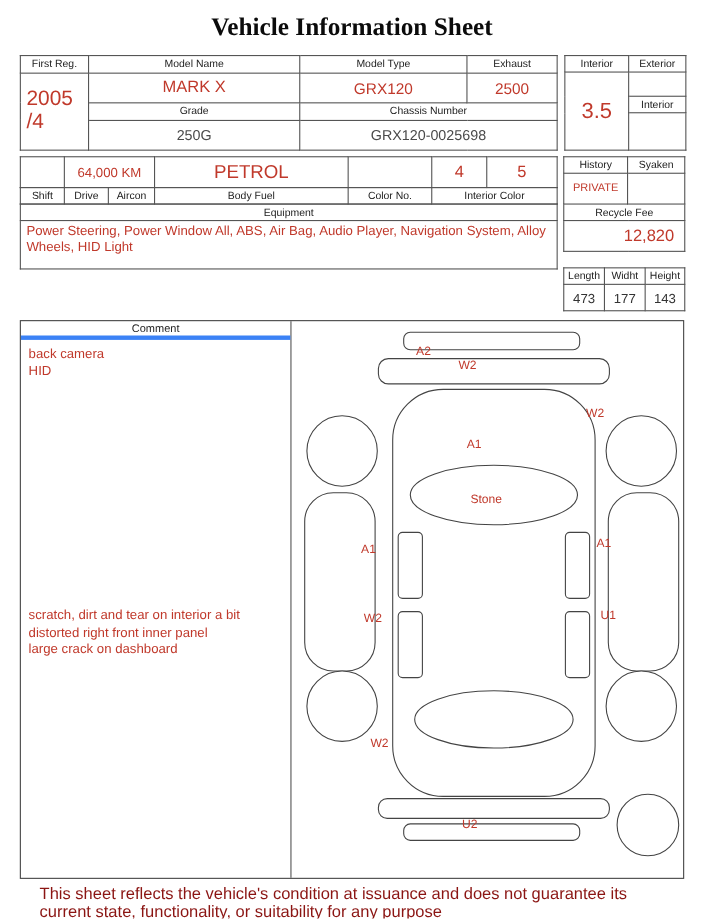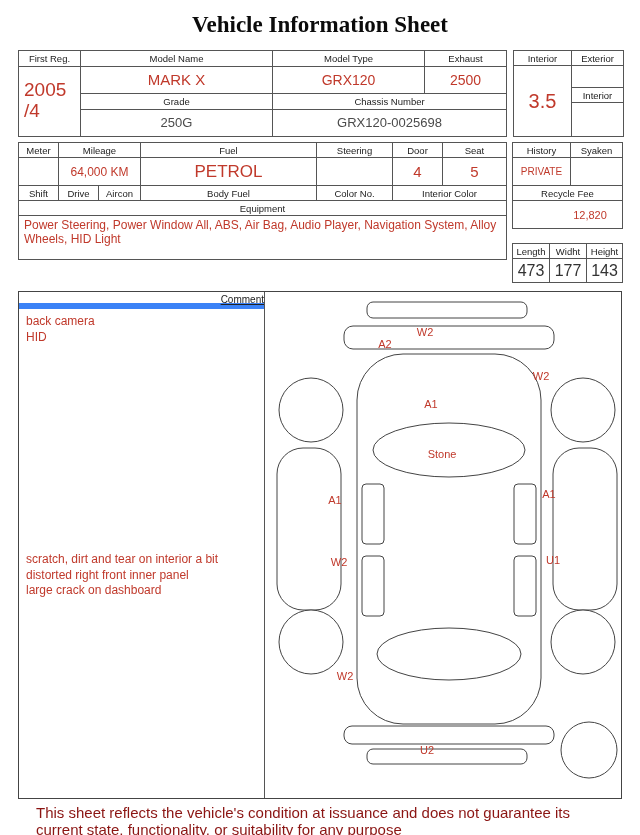--- a/index.html
+++ b/index.html
@@ -29,37 +29,37 @@
   .v-type { font-size:14px; }
   .v-exhaust { font-size:14px; }
   .v-muted { color:#4a4a4a !important; font-size:13px; }
   .v-cond { font-size:20px; }
   .v-mileage { font-size:12px; }
   .v-fuel { font-size:17px; }
   .v-door { font-size:15px; }
   .v-small { font-size:13px; }
   .v-bodycolor { font-size:15px; }
   .v-history { font-size:10px; }
-  .v-recycle { font-size:11px;padding-left:47px; }
-  .v-dim { font-size:16px; color:#333 !important; }
+  .v-recycle { font-size:15px;padding-left:47px; }
+  .v-dim { font-size:12px; color:#333 !important; }
   .equip-text {
     color:#c0392b; font-size:12px; text-align:left !important;
     padding:2px 5px !important; line-height:1.2;
   }
   .stack { margin-top:-1px; }
   .right-col { width:110px; }
   .gap14 { height:14px; }
   .main-box {
     margin-top:8px; border:1px solid #444; height:508px;
     display:flex;
   }
   .left-panel { width:247px; border-right:1px solid #555; display:flex; flex-direction:column; }
   .panel-header {
-    height:17px; line-height:16px; text-align:right; font-size:10px;
-    color:#222; border-bottom:6px solid #3b82f6; flex:0 0 auto;text-decoration:underline;
+    height:17px; line-height:16px; text-align:center; font-size:10px;
+    color:#222; border-bottom:4px solid #3b82f6; flex:0 0 auto;
   }
   .note-header { border-top:1px solid #555; }
   .panel-body {
     color:#c0392b; font-size:12px; line-height:1.3; padding:5px 7px;
     white-space:pre-line; text-align:left;
   }
   .comment-body { height:238px; flex:0 0 auto; }
   .note-body { flex:1 1 auto; }
   .diagram { position:relative; flex:1 1 auto; }
   .diagram svg { display:block; }
@@ -142,28 +142,20 @@
       <table style="width:488px">
         <colgroup>
             <col style="width:40px">
             <col style="width:82px">
             <col style="width:176px">
             <col style="width:76px">
             <col style="width:50px">
             <col style="width:64px">
           </colgroup>
         <tbody>
-            <tr class="hr">
-          <td class="lbl">Meter</td>
-          <td class="lbl">Mileage</td>
-          <td class="lbl">Fuel</td>
-          <td class="lbl">Steering</td>
-          <td class="lbl">Door</td>
-          <td class="lbl">Seat</td>
-        </tr>
         <tr class="v28">
           <td class="val"></td>
           <td class="val v-mileage">64,000 KM</td>
           <td class="val v-fuel">PETROL</td>
           <td class="val"></td>
           <td class="val v-door">4</td>
           <td class="val v-door">5</td>
         </tr>
       </tbody>
         </table>
@@ -279,21 +271,21 @@
         <rect class="ln" x="97" y="192" width="22" height="60" rx="4"></rect>
         <rect class="ln" x="97" y="264" width="22" height="60" rx="4"></rect>
         <rect class="ln" x="249" y="192" width="22" height="60" rx="4"></rect>
         <rect class="ln" x="249" y="264" width="22" height="60" rx="4"></rect>
 
         <rect class="ln" x="79" y="434" width="210" height="18" rx="8"></rect>
         <rect class="ln" x="102" y="457" width="160" height="15" rx="6"></rect>
         <circle class="ln" cx="324" cy="458" r="28"></circle>
       </svg>
       <div id="marks">
-          <span class="mark" style="left: 120px; top: 52px;">A2</span>
+          <span class="mark" style="left: 120px; top: 28px;">A2</span>
           <span class="mark" style="left: 160px; top: 40px;">W2</span>
           <span class="mark" style="left: 276px; top: 84px;">W2</span>
           <span class="mark" style="left: 166px; top: 112px;">A1</span>
           <span class="mark" style="left: 177px; top: 162px;">Stone</span>
           <span class="mark" style="left: 70px; top: 208px;">A1</span>
           <span class="mark" style="left: 284px; top: 202px;">A1</span>
           <span class="mark" style="left: 74px; top: 270px;">W2</span>
           <span class="mark" style="left: 288px; top: 268px;">U1</span>
           <span class="mark" style="left: 80px; top: 384px;">W2</span>
           <span class="mark" style="left: 162px; top: 458px;">U2</span>

